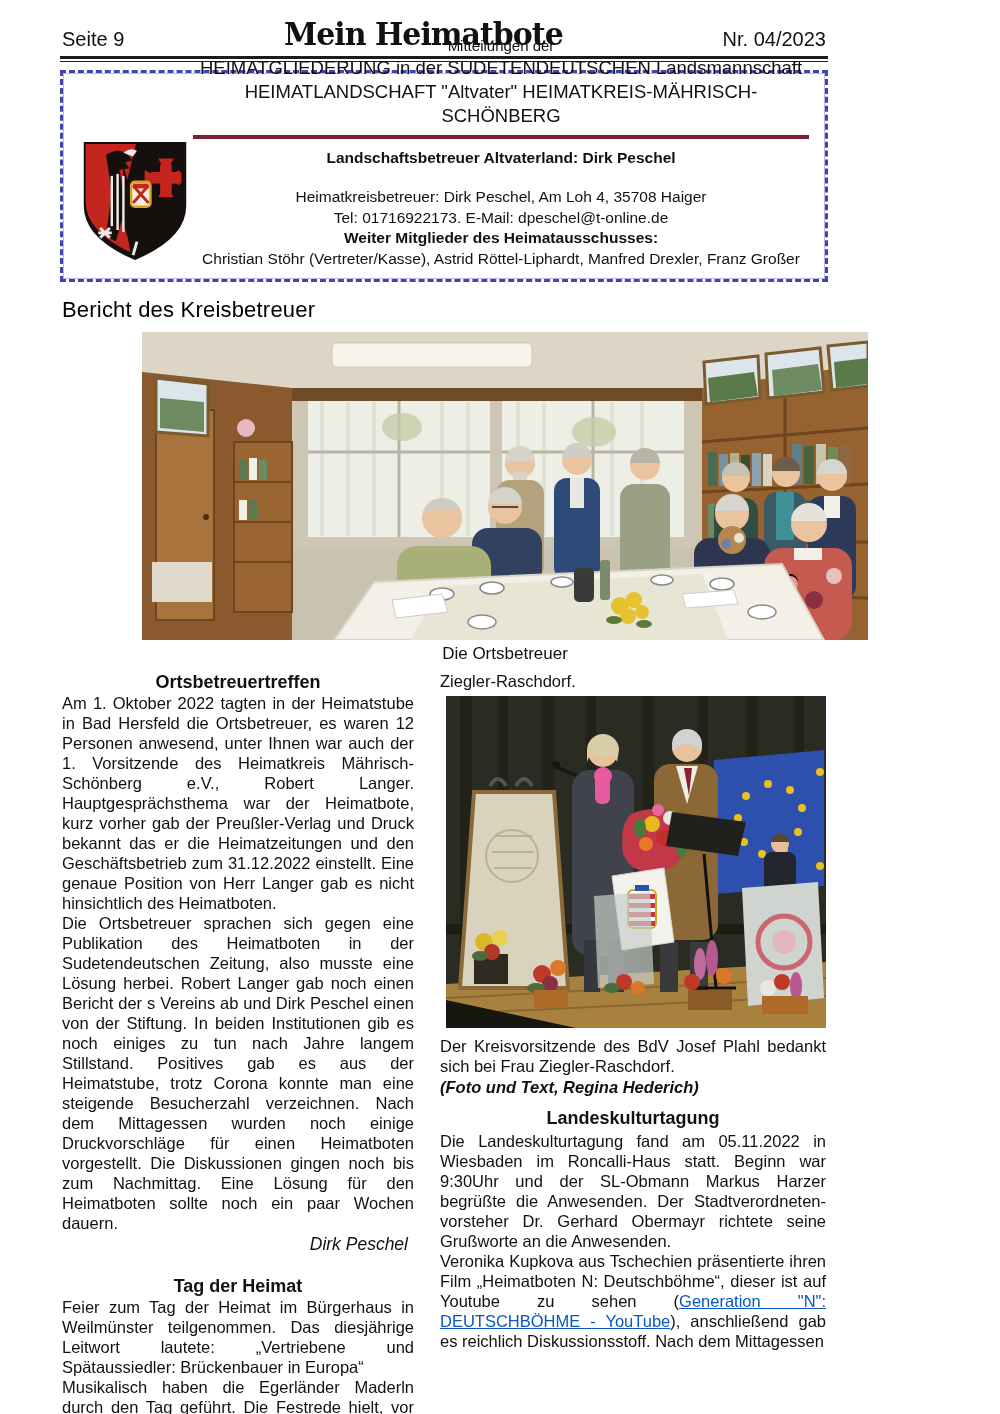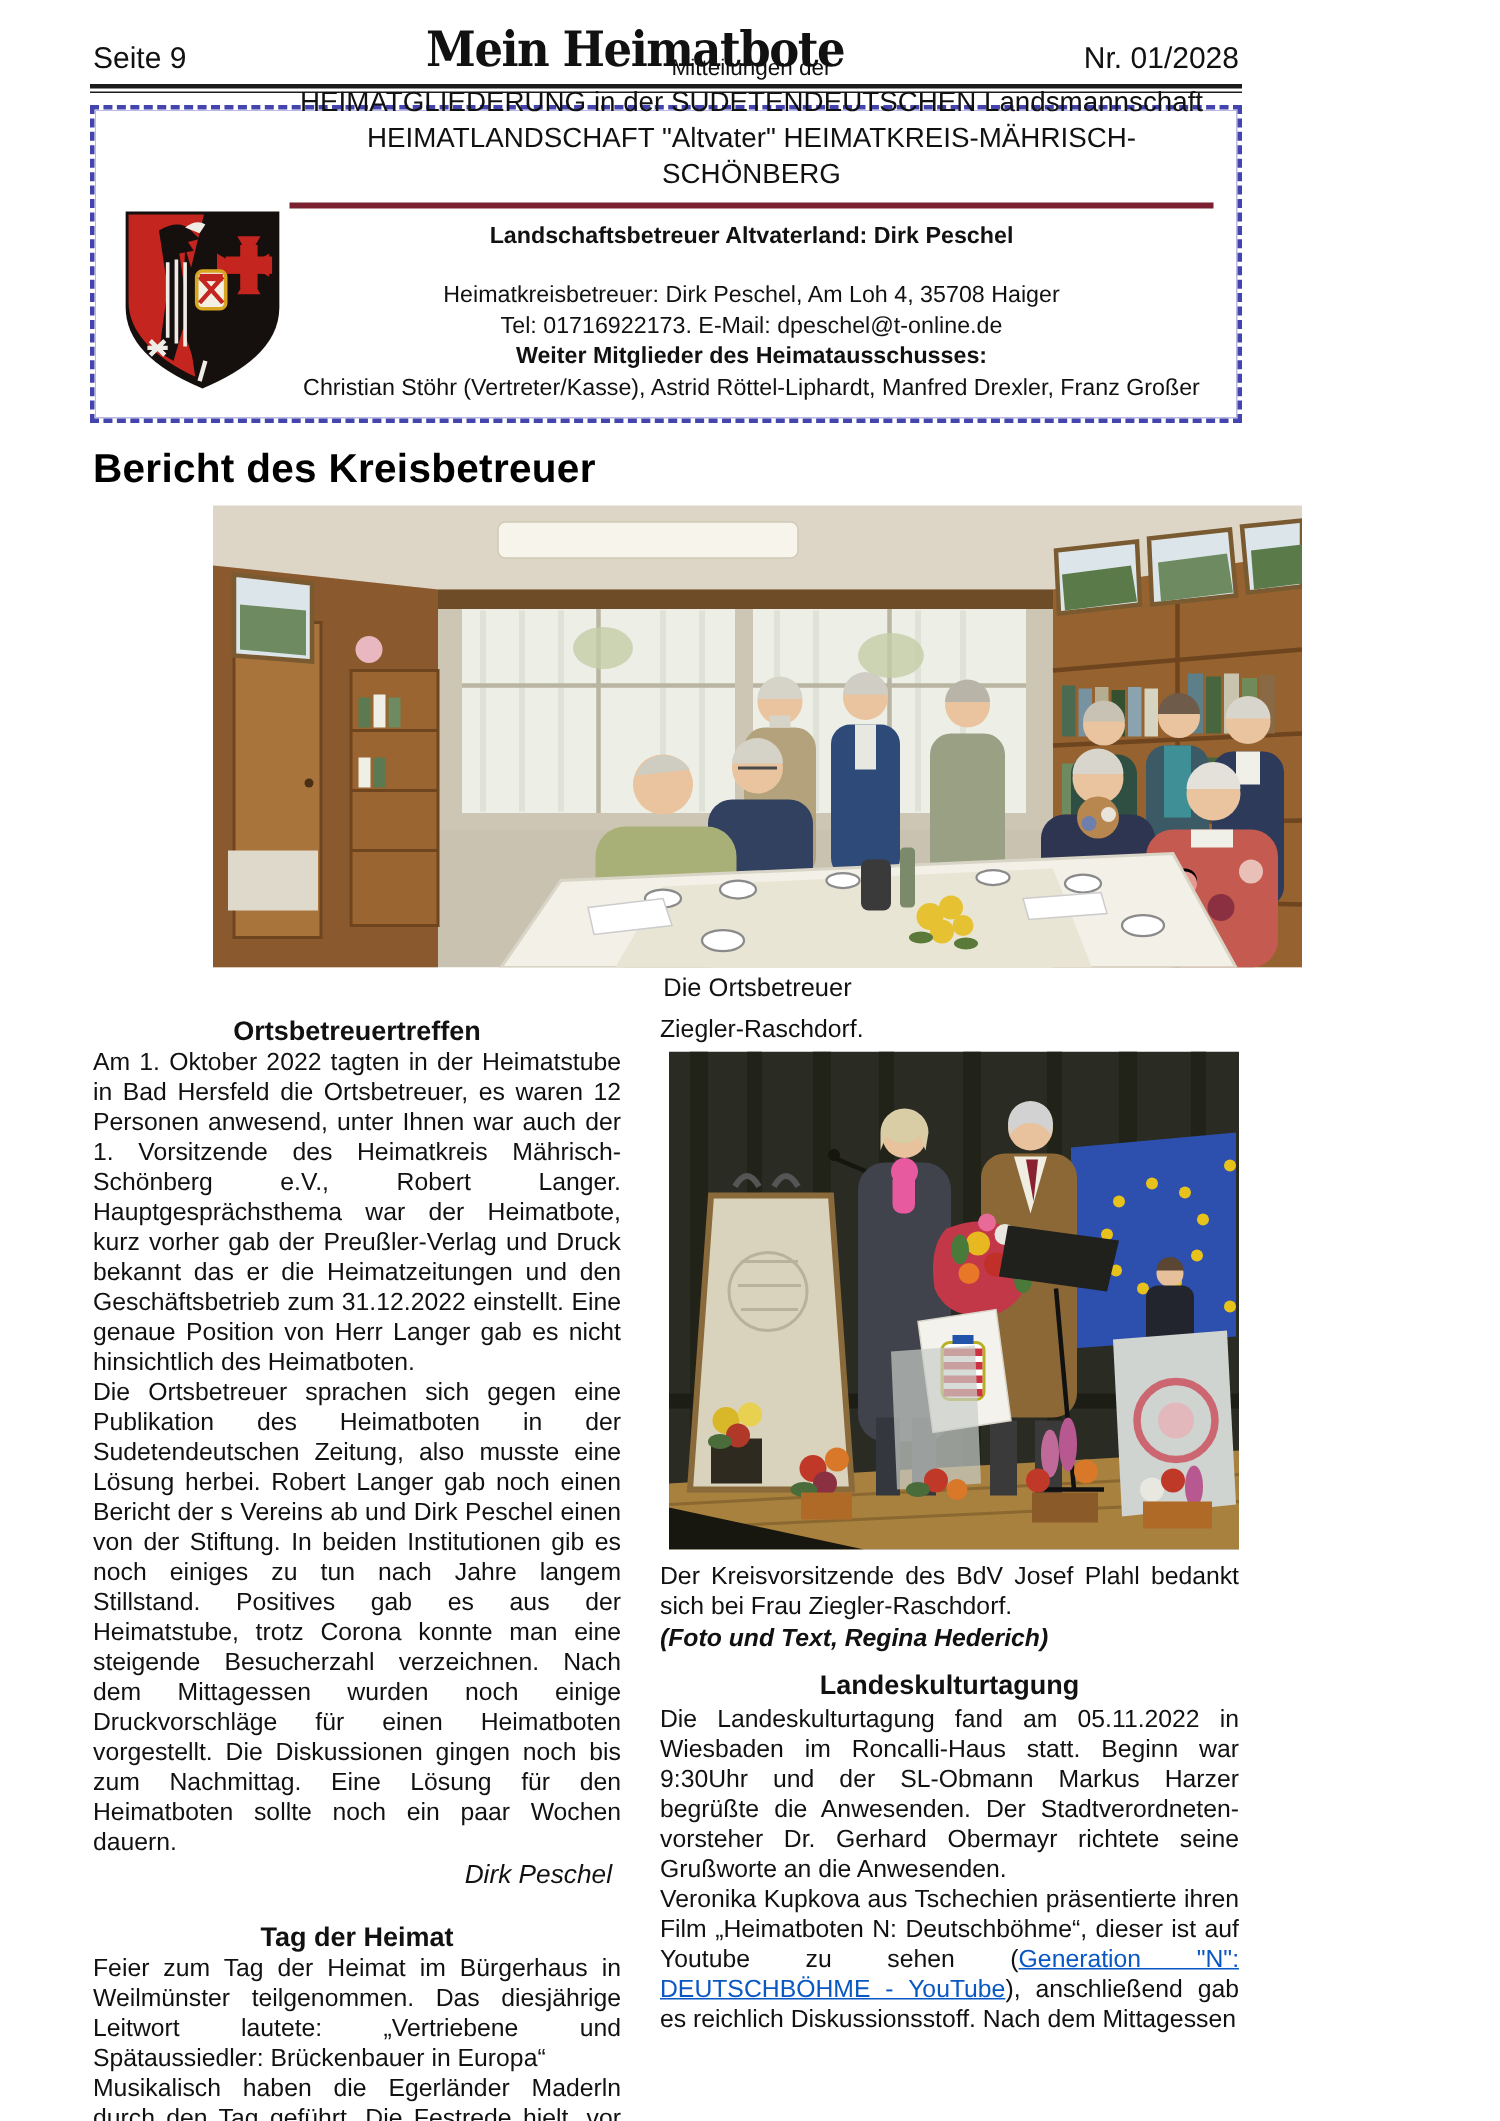--- a/index.html
+++ b/index.html
@@ -16,21 +16,21 @@
            display:flex;align-items:flex-end;padding:8px 16px 10px 14px;height:188px;}
   .crest{width:116px;flex:0 0 116px;}
   .infobox-text{flex:1;text-align:center;}
   .ib-small{font-size:15px;line-height:20px;}
   .ib-big{font-size:18.5px;line-height:24px;}
   .maroon-rule{height:4px;background:#7a2030;margin:7px 0 9px;}
   .ib-bold{font-weight:bold;font-size:15.5px;line-height:20px;}
   .ib-line{font-size:15.5px;line-height:21px;}
   .gap18{margin-top:18px;}
   
-  .pgtitle{margin:15px 62px 9px;font-size:27px;font-weight:bold;color:#000;letter-spacing:.2px;}
+  .pgtitle{margin:15px 62px 9px;font-size:22px;font-weight:normal;color:#000;letter-spacing:.2px;}
   
   .photo1{margin:0 0 0 142px;width:726px;}
   .photo1 svg{display:block;width:726px;height:308px;}
   .photo1 figcaption{text-align:center;font-size:17px;margin-top:4px;}
   figure{margin:0;padding:0;}
   
   .columns{display:flex;gap:26px;margin:7px 62px 0;}
   .col{width:425px;font-size:16.5px;line-height:20px;text-align:justify;}
   .col p{margin:0;}
   .colhead{font-size:18px;font-weight:bold;text-align:center;line-height:22px;margin:0;}
@@ -44,21 +44,21 @@
   .b{font-weight:normal;}
 </style>
 </head>
 <body>
 
 <div class="page">
 
   <div class="topbar">
     <span class="pagelabel">Seite 9</span>
     <span class="masthead">Mein Heimatbote</span>
-    <span class="issuelabel">Nr. 01/2028</span>
+    <span class="issuelabel">Nr. 04/2023</span>
   </div>
   <div class="rule-double"></div>
 
   <section class="infobox">
     <div class="crest">
       <svg viewBox="0 0 120 132" width="116" height="128" aria-hidden="true">
         <path d="M7,5 h106 v66 q0,34 -53,56 q-53,-22 -53,-56 Z" fill="#15100e"></path>
         <path d="M9,7 h52 l-14,58 l8,54 q-46,-22 -46,-52 Z" fill="#c4251f"></path>
         <path d="M61,7 h50 v64 q0,18 -18,34 l-26,-28 Z" fill="#15100e"></path>
 

